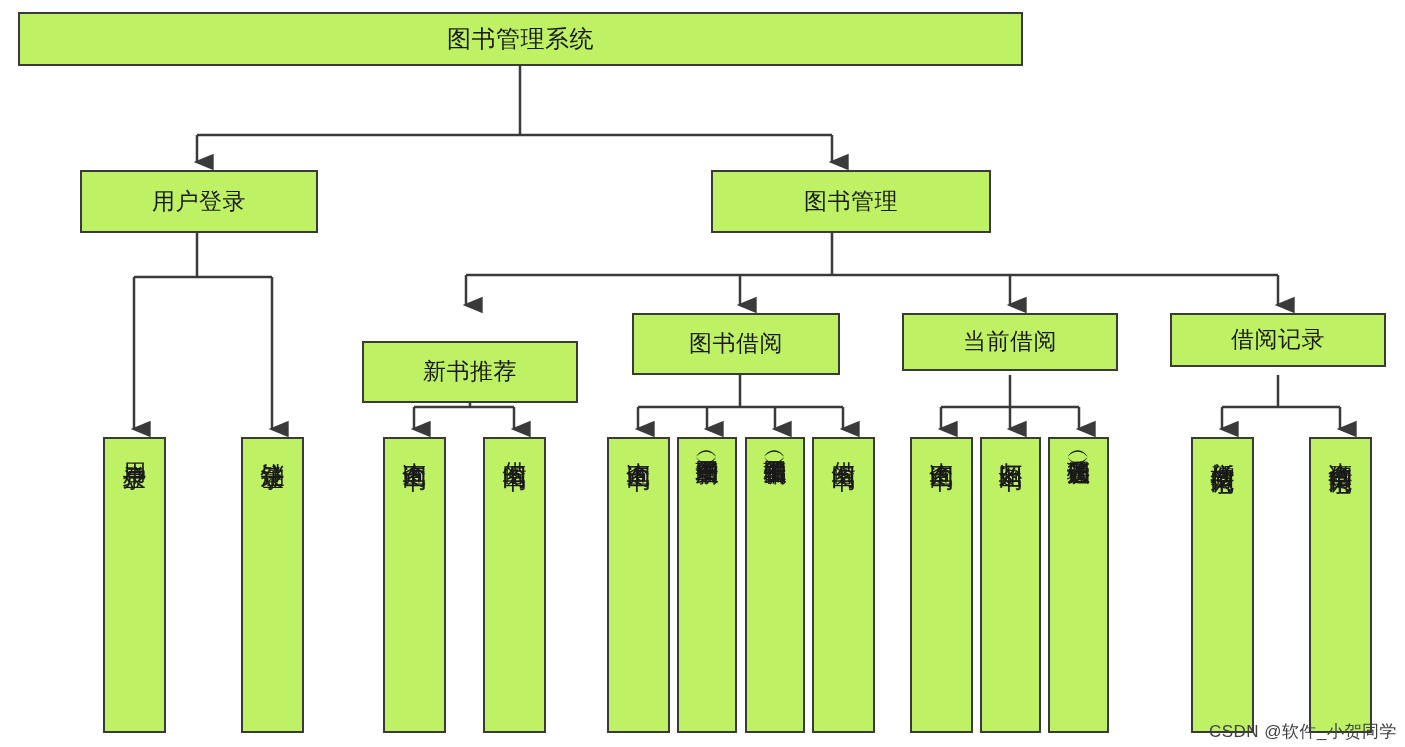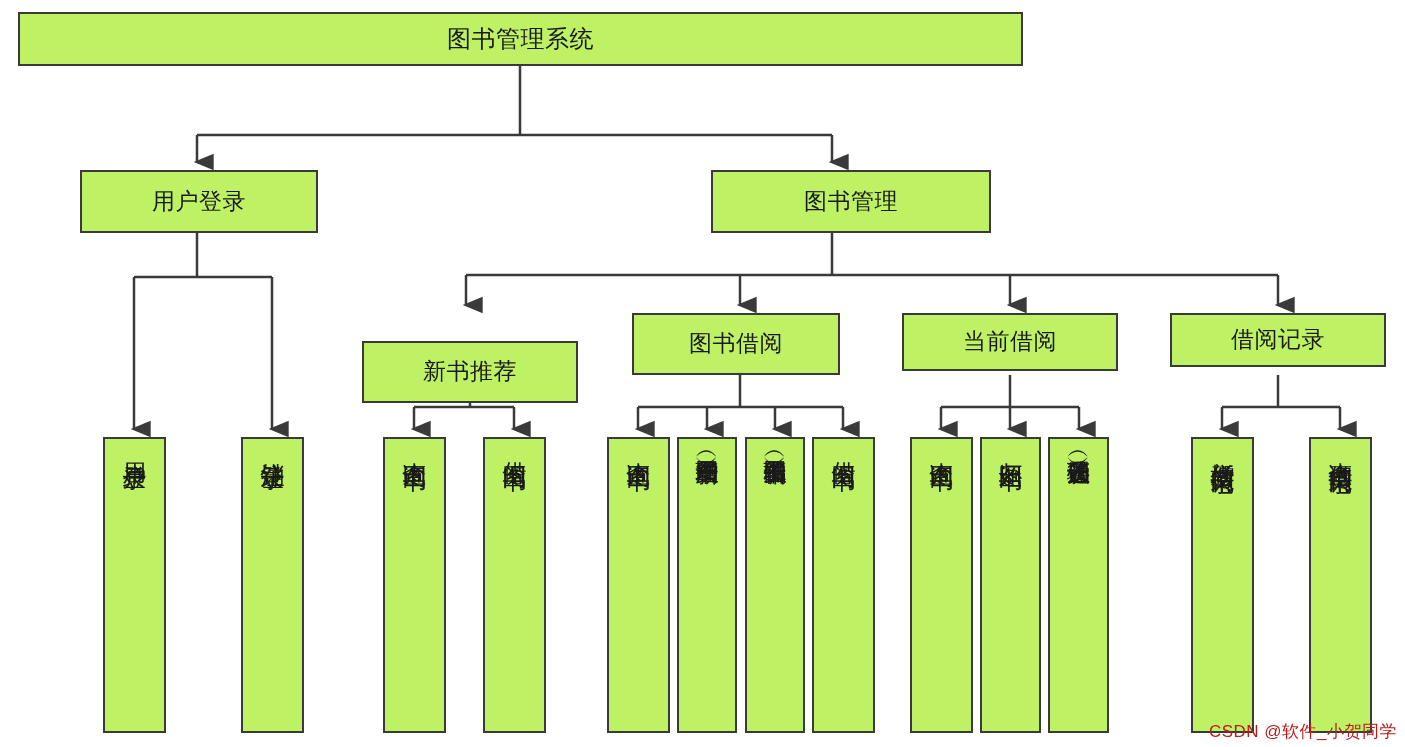--- a/index.html
+++ b/index.html
@@ -61,21 +61,21 @@
   }
   .node.v.tight .label {
     font-size: 23px;
     letter-spacing: 0px;
   }
   .watermark {
     position: absolute;
     right: 8px;
     bottom: 4px;
     font-size: 17px;
-    color: #b91c1c;
+    color: #404040;
     letter-spacing: 0.5px;
     white-space: nowrap;
   }
 </style>
 </head>
 <body>
 
 <div id="canvas">
 
   <svg id="wires" viewBox="0 0 1405 747" width="1405" height="747" xmlns="http://www.w3.org/2000/svg">

